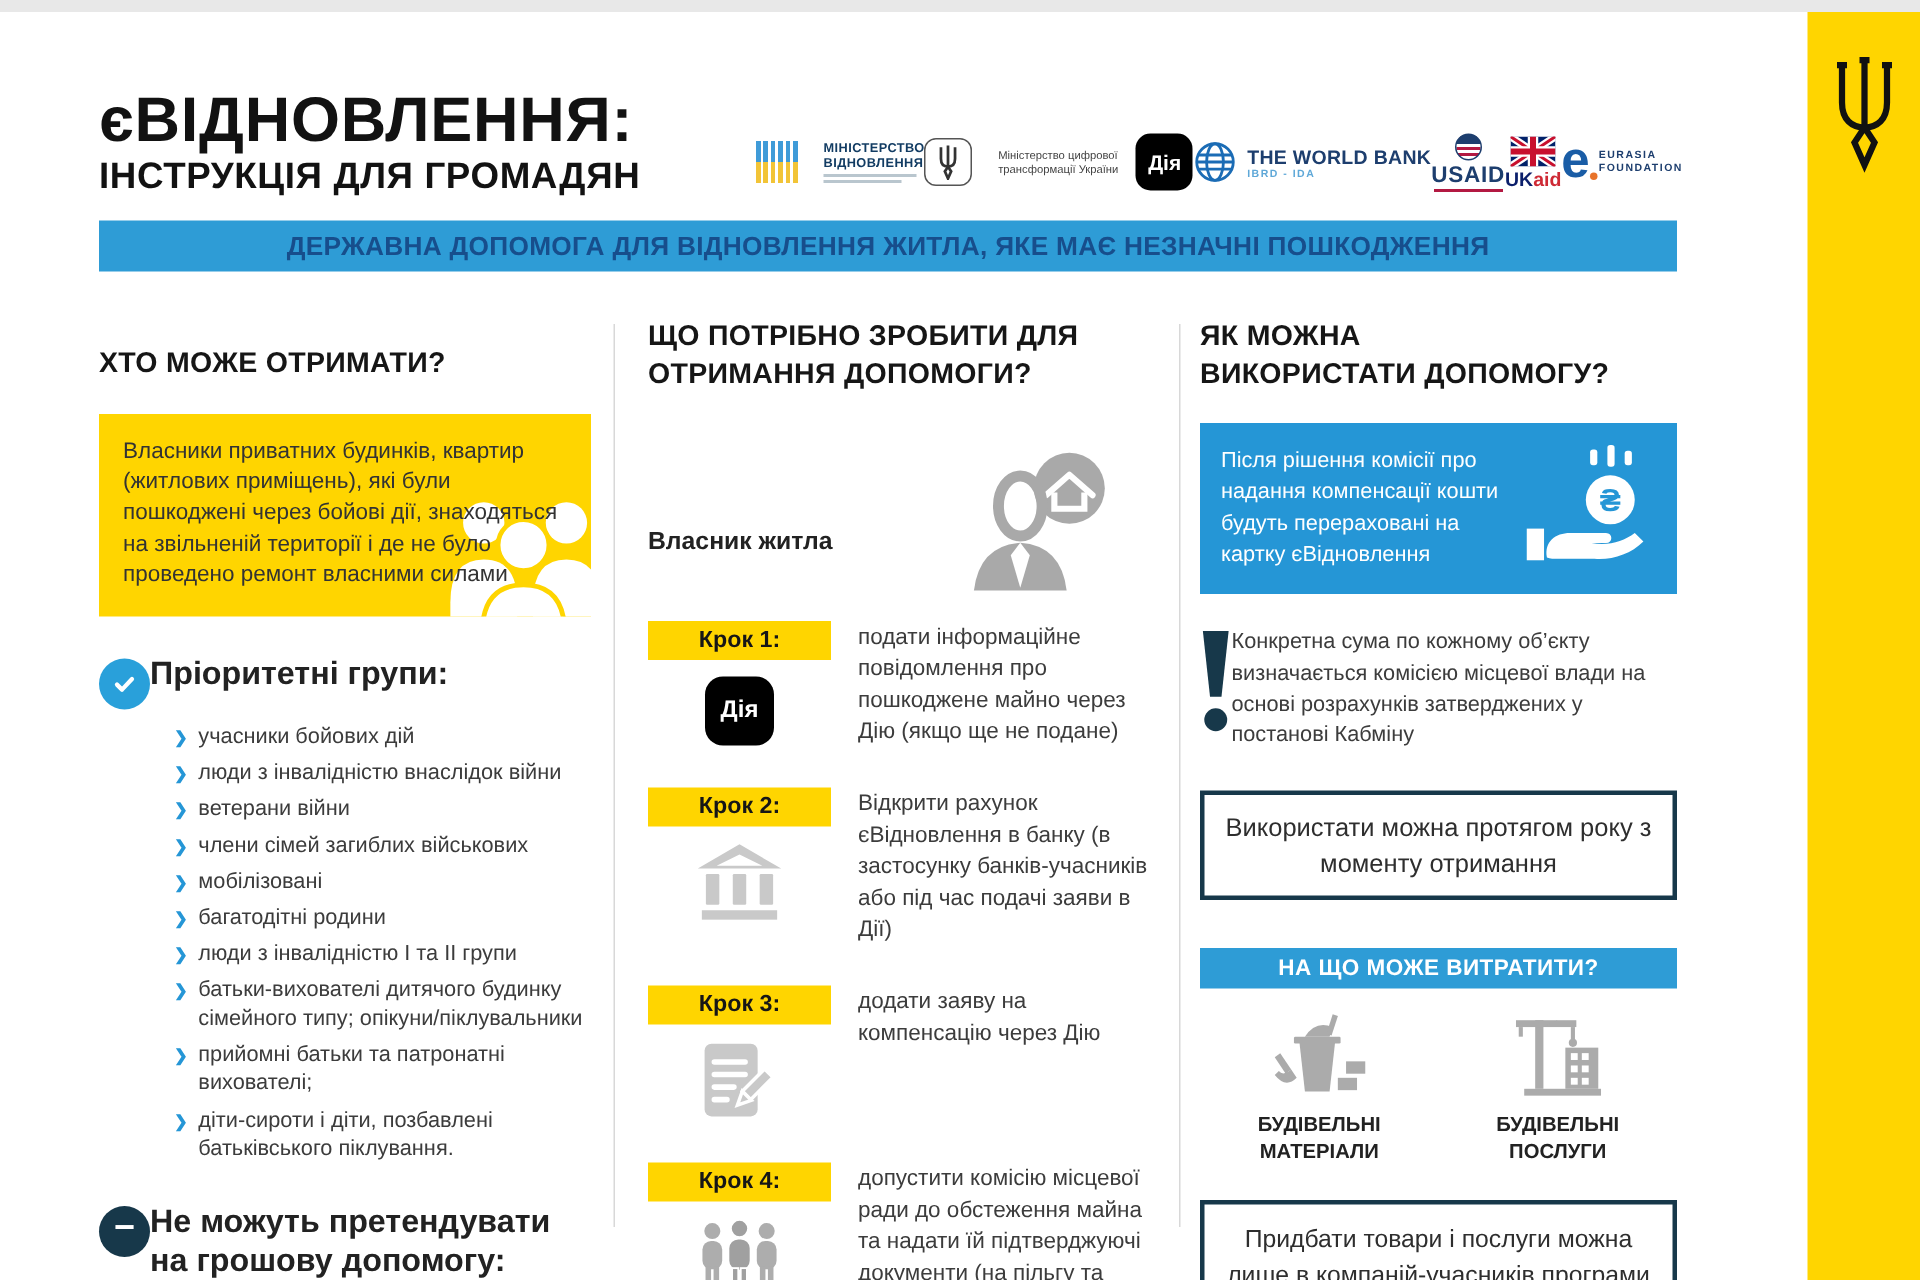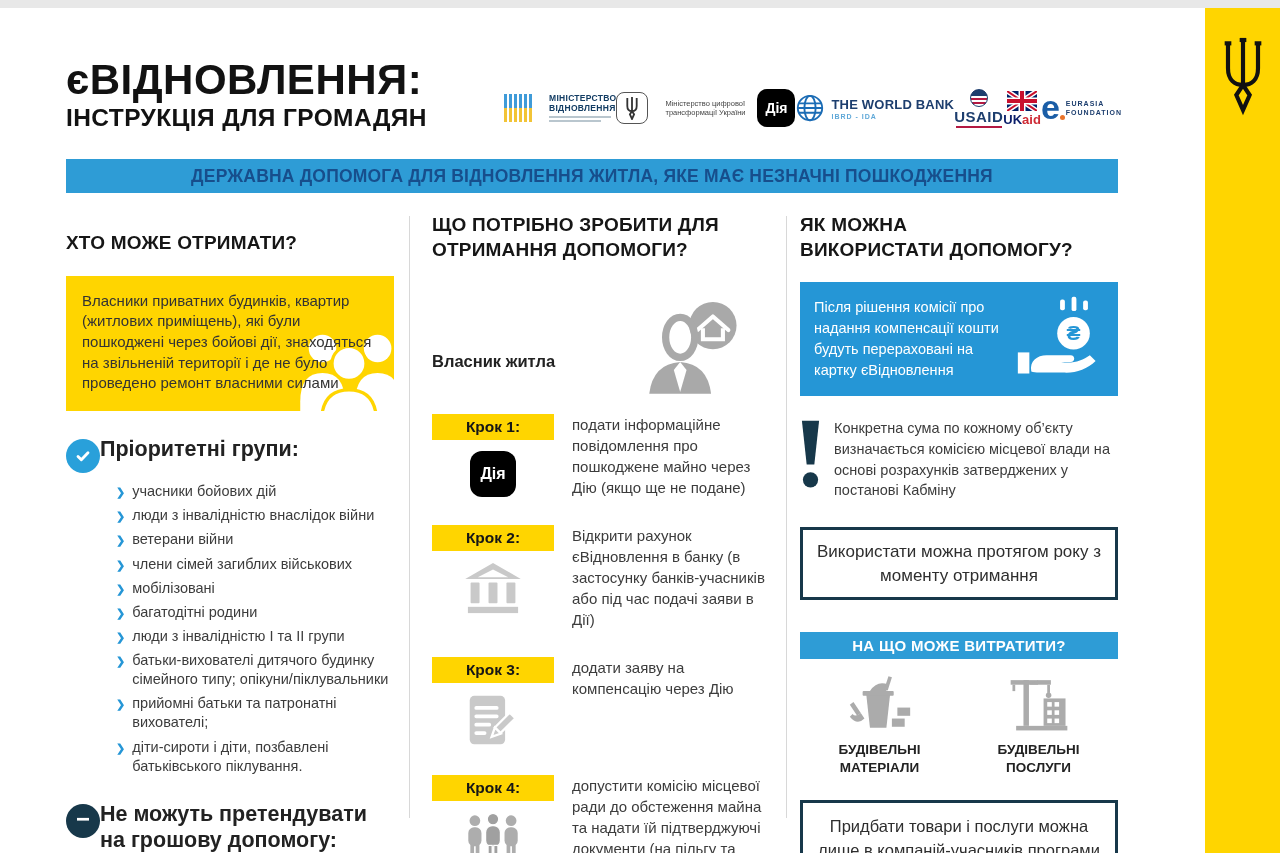--- a/index.html
+++ b/index.html
@@ -46,21 +46,21 @@
   .ukaid{flex-direction:column;gap:2px;align-items:center}
   .ukaid-word{font-size:13px;font-weight:bold;line-height:1}
   .ukaid-word .uk{color:#0B1F6B}
   .ukaid-word .aid{color:#CE2A35}
   .eurasia{gap:6px}
   .eur-e{font-size:34px;font-weight:bold;color:#1A5DA6;line-height:.8;position:relative}
   .eur-e::after{content:"";position:absolute;right:-5px;bottom:2px;width:5px;height:5px;border-radius:50%;background:#E8732A}
   .eur-text .l{font-size:7px;font-weight:bold;color:#1D3E6E;letter-spacing:1px;line-height:1.3}
 
   
-  .banner{position:absolute;left:66px;top:151px;width:1052px;height:34px;background:var(--c-blue);color:var(--c-banner-text);display:flex;align-items:center;justify-content:center;font-weight:bold;font-size:17.5px;letter-spacing:.2px}
+  .banner{position:absolute;left:66px;top:139px;width:1052px;height:34px;background:var(--c-blue);color:var(--c-banner-text);display:flex;align-items:center;justify-content:center;font-weight:bold;font-size:17.5px;letter-spacing:.2px}
 
   
   .divider{position:absolute;top:208px;width:1px;height:602px;background:#D8D8D8}
   .divider.d1{left:409px}
   .divider.d2{left:786px}
 
   
   .col{position:absolute;top:205px;color:var(--c-text)}
   .col-left{left:66px;width:328px}
   .col-mid{left:432px;width:340px}
@@ -90,21 +90,21 @@
   .step-left{width:122px;flex:none;display:flex;flex-direction:column;align-items:center}
   .step-label{align-self:stretch;text-align:center;background:var(--c-yellow);font-weight:bold;font-size:15.5px;padding:4px 0;color:#161616}
   .step-icon{margin-top:11px;display:flex;justify-content:center}
   .diia-app{width:46px;height:46px;background:#000;border-radius:12px;color:#fff;display:flex;align-items:center;justify-content:center;font-size:16px;font-weight:bold}
   .step-text{flex:1;padding-left:18px;font-size:15px;line-height:1.4;color:var(--c-text)}
 
   
   .transfer-box{position:relative;margin-top:20px;background:#2596D6;padding:15px 14px;min-height:104px;overflow:hidden}
   .transfer-box .txt{display:block;width:205px;color:#fff;font-size:14.5px;line-height:1.45}
   .transfer-box svg{position:absolute;right:8px;top:14px}
-  .note{display:flex;gap:13px;margin-top:22px}
+  .note{display:flex;gap:0;margin-top:22px}
   .note svg{flex:none;margin-top:2px}
   .note .txt{font-size:14.5px;line-height:1.42;color:var(--c-text)}
   .outline-box{margin-top:26px;border:3px solid var(--c-dark);padding:10px 8px;text-align:center;font-size:17px;line-height:1.4;color:#2e2e2e}
   .spend-bar{margin-top:32px;background:var(--c-blue);color:#fff;text-align:center;font-weight:bold;font-size:15px;letter-spacing:.3px;padding:5px 0}
   .spend-row{display:flex;margin-top:15px}
   .spend-item{flex:1;display:flex;flex-direction:column;align-items:center}
   .spend-item .lbl{margin-top:9px;font-weight:bold;font-size:13.5px;color:#222;text-align:center;line-height:1.3;width:120px}
   .purchase-box{margin-top:24px;border:3px solid var(--c-dark);padding:12px 14px;text-align:center;font-size:16.5px;line-height:1.45;color:#2e2e2e}
 </style>
 </head>

